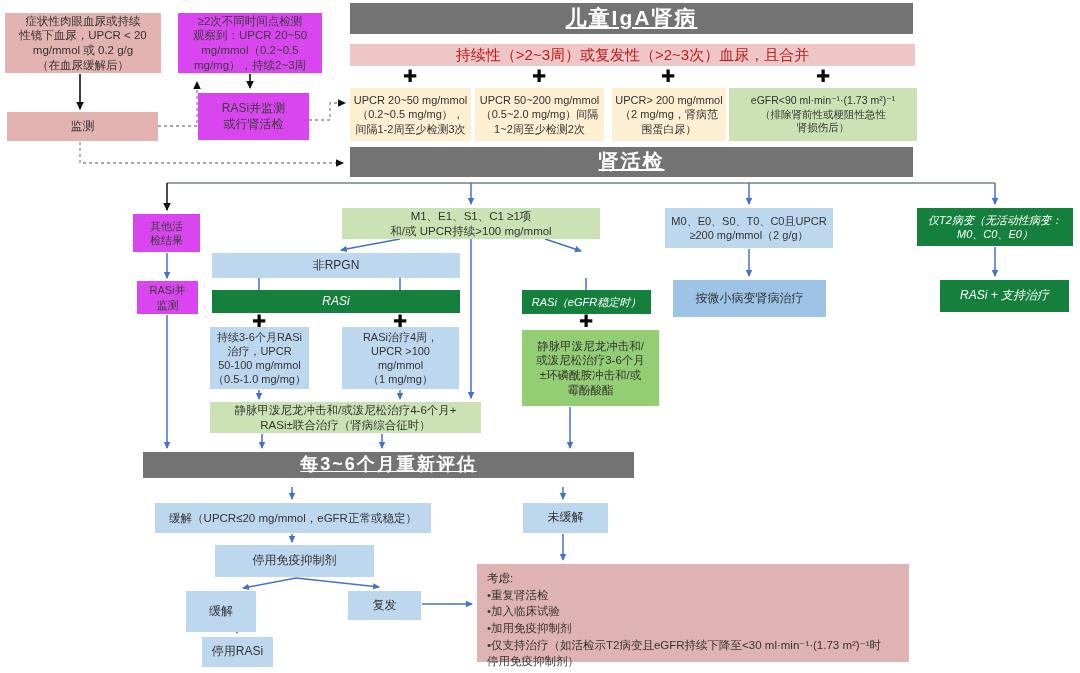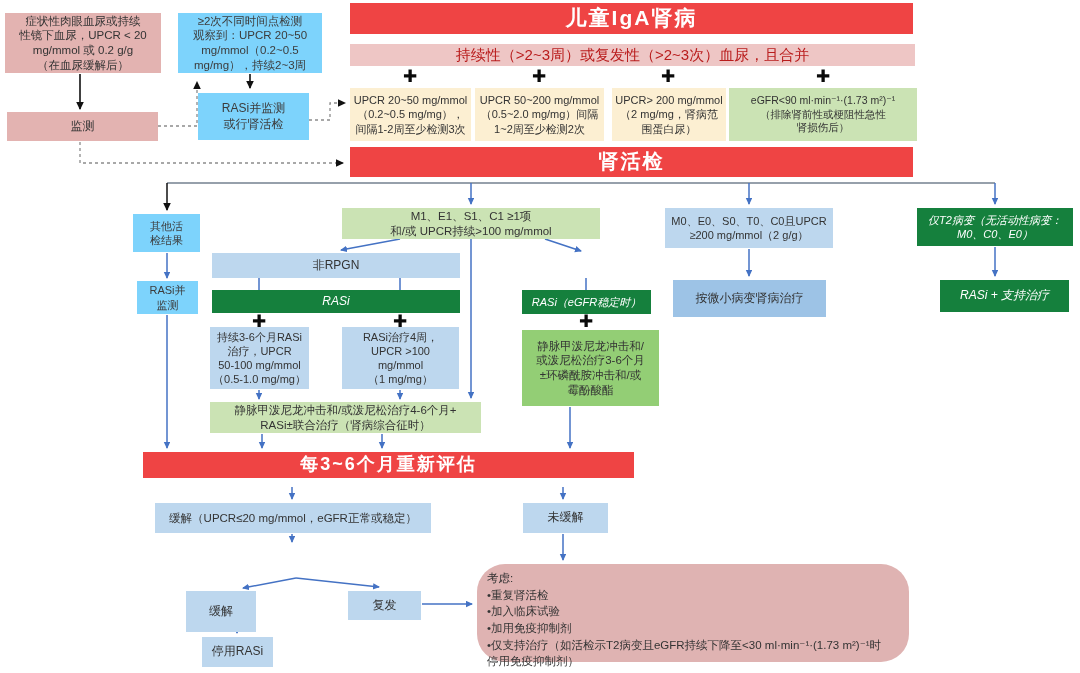--- a/index.html
+++ b/index.html
@@ -7,30 +7,30 @@
     position:relative;width:1080px;height:673px;background:#fff;overflow:hidden;
     font-family:"Liberation Sans","DejaVu Sans",sans-serif;color:#333;
   }
   .box{
     position:absolute;display:flex;align-items:center;justify-content:center;
     text-align:center;font-size:11px;line-height:1.28;white-space:pre-line;
     box-sizing:border-box;padding:2px 3px;
   }
   .pink{background:#e3b3b1;}
   .pinkbar{background:#eec6c5;}
-  .lgray{background:#7dd3fc;color:#3c3c3c;text-align:center;}
+  .lgray{background:#d946ef;color:#3c3c3c;text-align:center;}
   .yellow{background:#fcefd2;}
   .lgreen{background:#cbe3b4;}
   .mdgreen{background:#a8d08d;}
   .btgreen{background:#93ce75;}
   .lblue{background:#bdd7ee;}
   .mblue{background:#9dc3e6;}
   .graybar{background:#15803d;color:#fff;font-style:italic;}
-  .blackbar{background:#ef4444;color:#fff;font-weight:bold;letter-spacing:2px;}
-  .considerbox{background:#dfb3b2;justify-content:flex-start;text-align:left;align-items:flex-start;padding:6px 10px;line-height:1.45;border-radius:28px;}
+  .blackbar{background:#737373;color:#fff;font-weight:bold;letter-spacing:2px;text-decoration:underline;}
+  .considerbox{background:#dfb3b2;justify-content:flex-start;text-align:left;align-items:flex-start;padding:6px 10px;line-height:1.45;}
   .plus{
     position:absolute;transform:translateX(-50%);font-size:17px;font-weight:900;
     color:#0a0a0a;line-height:1;
   }
   svg{position:absolute;left:0;top:0;}
 </style>
 </head>
 <body>
 
 <div id="stage">
@@ -174,20 +174,21 @@
 
   <div class="box graybar" style="left:917px;top:208px;width:156px;height:38px">仅T2病变（无活动性病变：
 M0、C0、E0）</div>
   <div class="box graybar" style="left:940px;top:280px;width:129px;height:32px;font-size:12px">RASi + 支持治疗</div>
 
   <div class="box blackbar" style="left:143px;top:452px;width:491px;height:26px;font-size:18px">每3~6个月重新评估</div>
 
   <div class="box lblue" style="left:155px;top:503px;width:276px;height:30px;font-size:11.5px">缓解（UPCR≤20 mg/mmol，eGFR正常或稳定）</div>
   <div class="box lblue" style="left:523px;top:503px;width:85px;height:30px;font-size:12px">未缓解</div>
 
+  <div class="box lblue" style="left:215px;top:545px;width:159px;height:32px;font-size:12px">停用免疫抑制剂</div>
   <div class="box lblue" style="left:186px;top:591px;width:70px;height:41px;font-size:12px">缓解</div>
   <div class="box lblue" style="left:348px;top:591px;width:73px;height:29px;font-size:12px">复发</div>
   <div class="box lblue" style="left:202px;top:637px;width:71px;height:30px;font-size:12px">停用RASi</div>
 
   <div class="box considerbox" style="left:477px;top:564px;width:432px;height:98px;font-size:11.5px">考虑:
 •重复肾活检
 •加入临床试验
 •加用免疫抑制剂
 •仅支持治疗（如活检示T2病变且eGFR持续下降至&lt;30 ml·min⁻¹·(1.73 m²)⁻¹时
 停用免疫抑制剂）</div>

